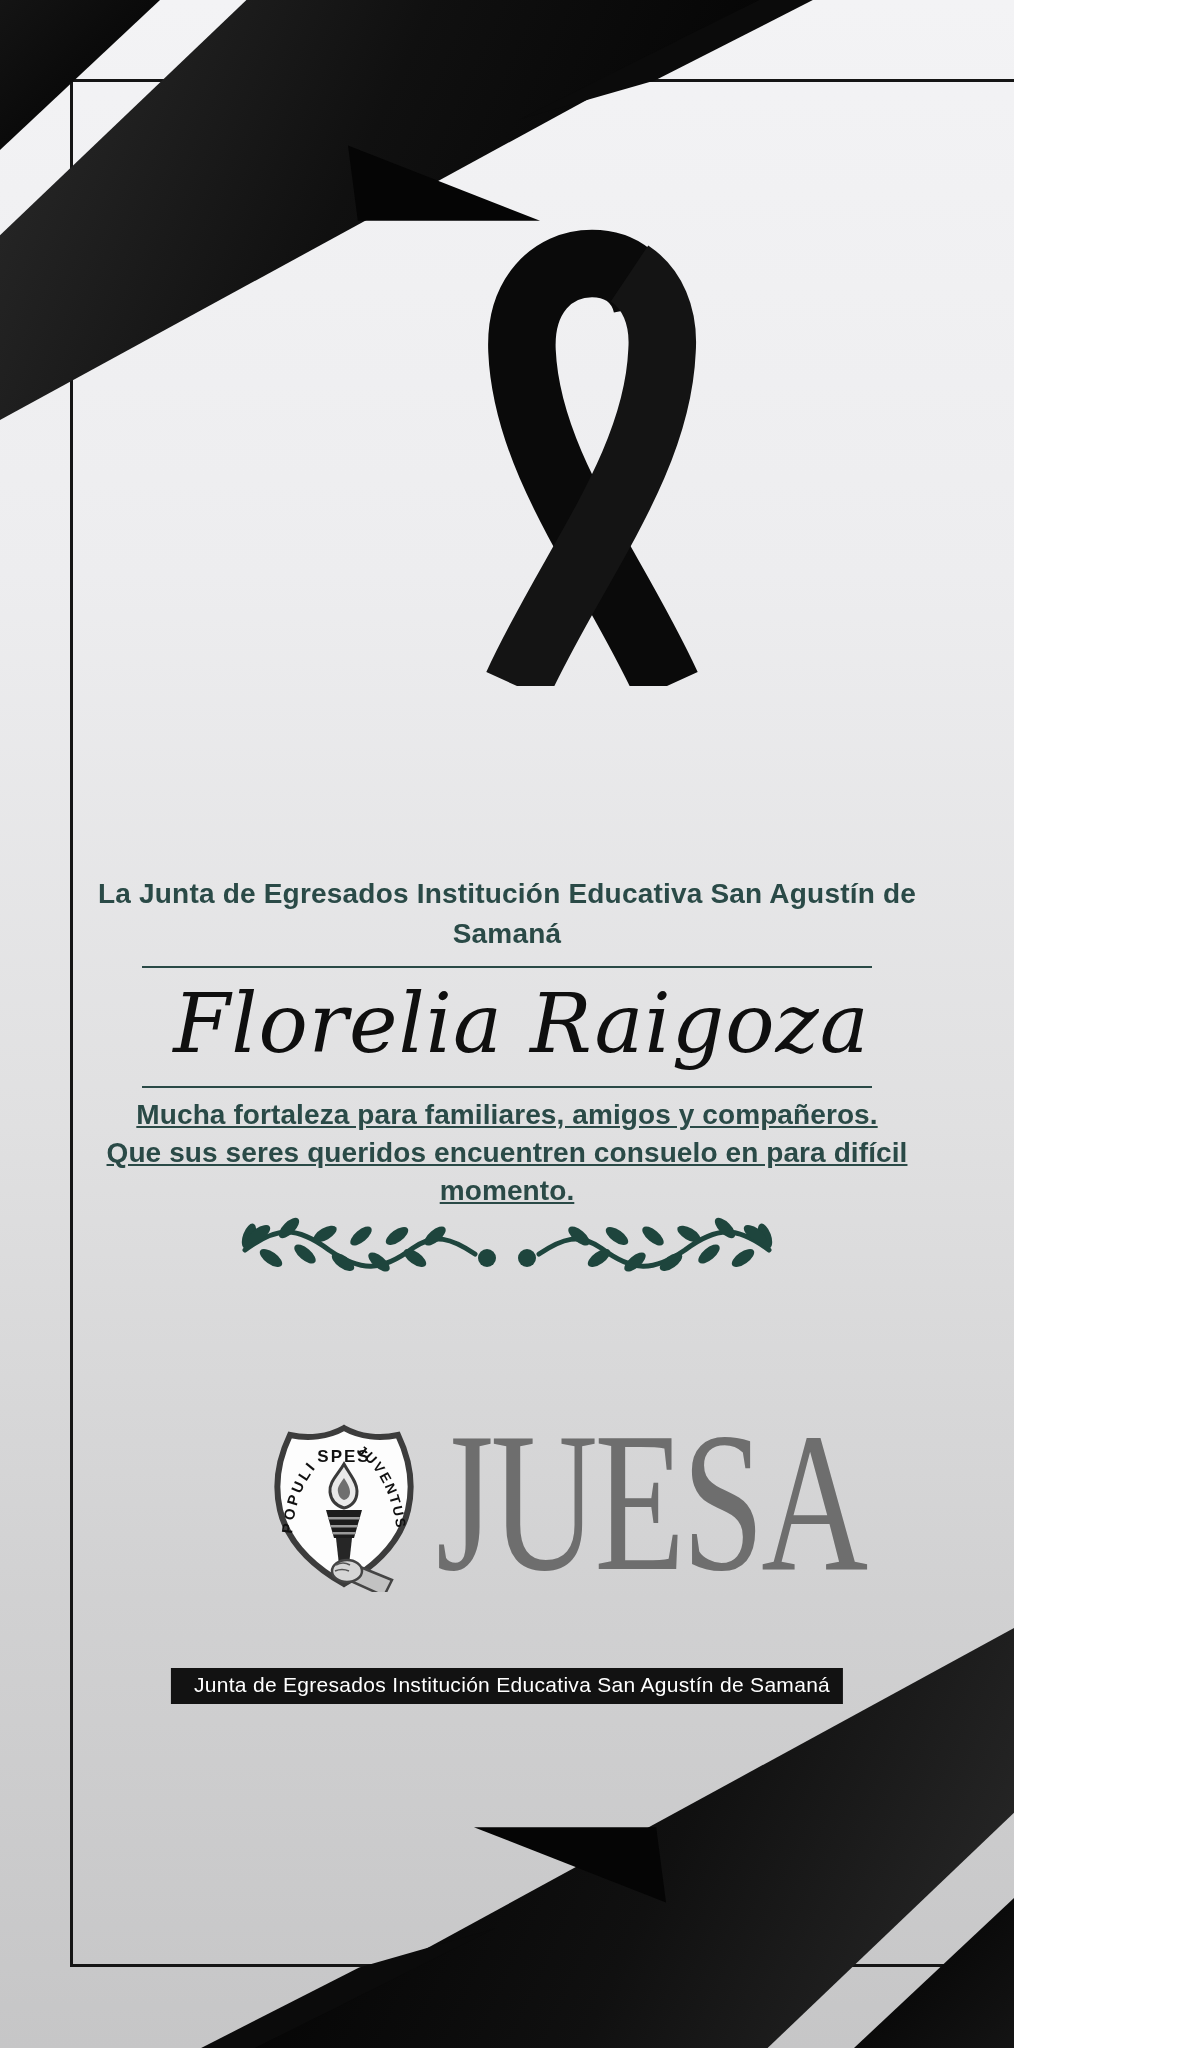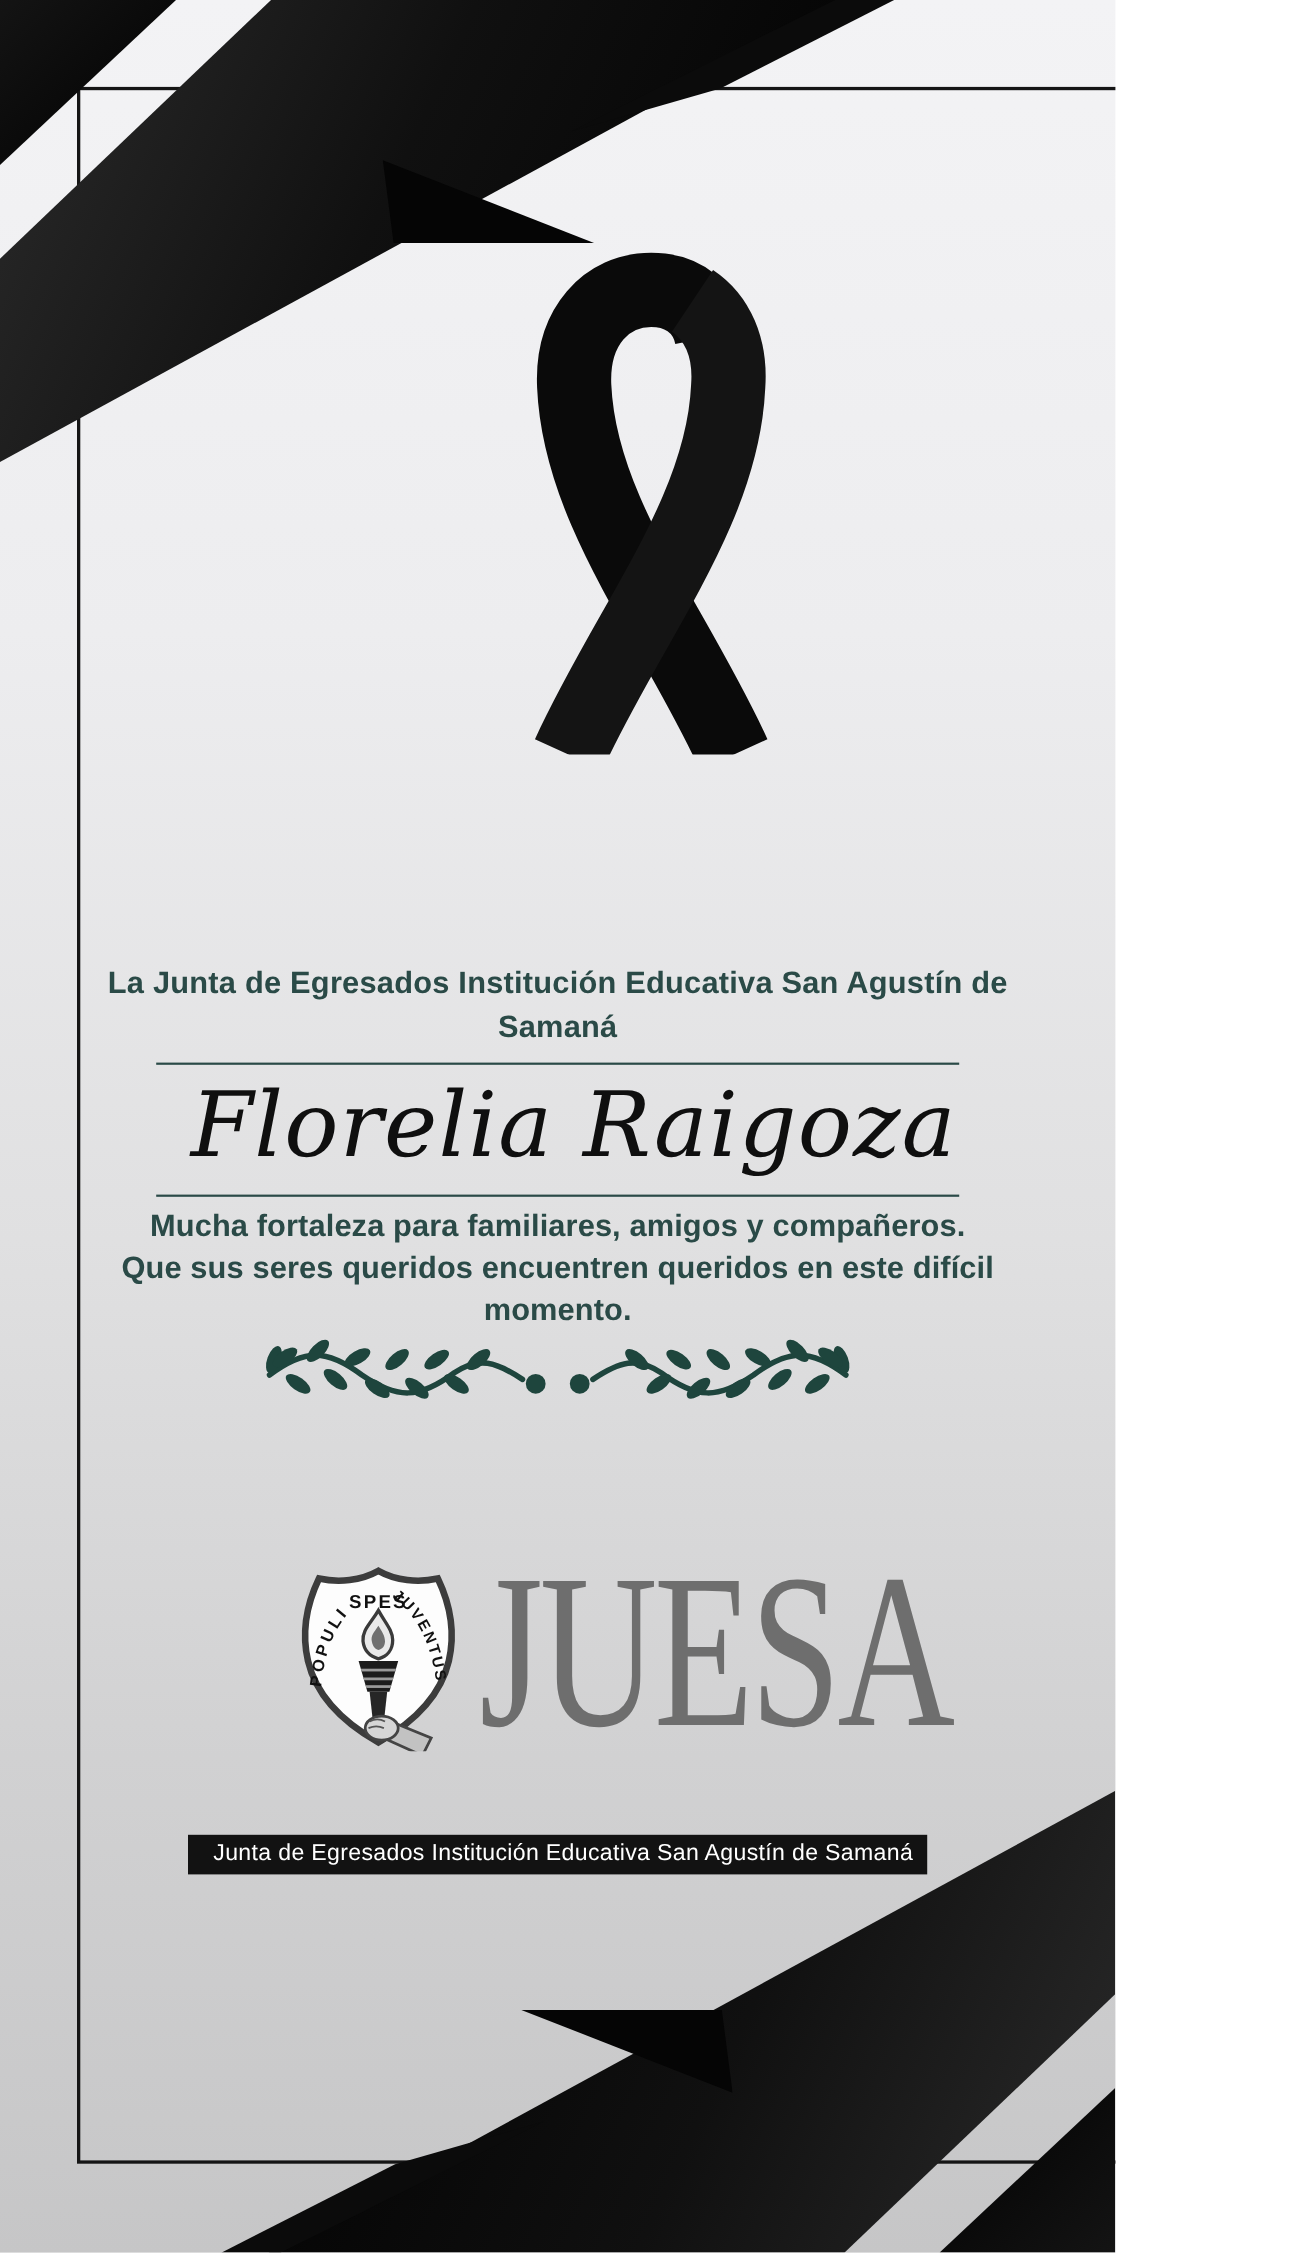--- a/index.html
+++ b/index.html
@@ -45,20 +45,21 @@
   .divider-2{top:1086px;}
   .deceased-name{
     position:absolute;left:0;right:0;top:972px;height:112px;z-index:3;
     text-align:center;font-family:"DejaVu Serif",serif;font-style:italic;
     font-size:82px;line-height:104px;color:#0f0f0f;letter-spacing:1px;margin-left:29px;
   }
   .support{
     position:absolute;left:70px;right:70px;top:1096px;z-index:3;
     text-align:center;color:#2a4a47;font-size:28px;font-weight:700;line-height:38px;
     letter-spacing:.1px;
+    text-decoration:underline;
   }
   .ornament-svg{position:absolute;left:50%;transform:translateX(-50%);top:1208px;width:540px;height:76px;z-index:3;}
   
   .shield-svg{position:absolute;left:263px;top:1422px;width:162px;height:170px;z-index:4;}
   .juesa-text{
     position:absolute;left:436px;top:1417px;z-index:3;
     font-family:"Liberation Serif",serif;font-size:200px;line-height:170px;
     color:#6e6e6e;transform:scaleX(.74);transform-origin:left top;
     letter-spacing:-4px;white-space:nowrap;
   }
@@ -99,21 +100,21 @@
   </div>
 
   <div class="divider divider-1"></div>
 
   <div class="deceased-name">Florelia Raigoza</div>
 
   <div class="divider divider-2"></div>
 
   <div class="support">
     <div>Mucha fortaleza para familiares, amigos y compañeros.</div>
-    <div>Que sus seres queridos encuentren queridos en este difícil momento.</div>
+    <div>Que sus seres queridos encuentren consuelo en para difícil momento.</div>
   </div>
 
   <svg class="ornament-svg" viewBox="0 0 540 76">
     <defs>
       <g id="branch">
         <path d="M8 42 C40 18 60 18 92 42 C124 64 144 64 176 40 C198 25 214 30 238 46" fill="none" stroke="#1e453d" stroke-width="5" stroke-linecap="round"></path>
         <ellipse cx="12" cy="28" rx="13" ry="6" fill="#1e453d" transform="rotate(-70 12 28)"></ellipse>
         <ellipse cx="22" cy="26" rx="13" ry="6" fill="#1e453d" transform="rotate(-35 22 26)"></ellipse>
         <ellipse cx="34" cy="50" rx="13" ry="6" fill="#1e453d" transform="rotate(35 34 50)"></ellipse>
         <ellipse cx="52" cy="20" rx="13" ry="6" fill="#1e453d" transform="rotate(-45 52 20)"></ellipse>

